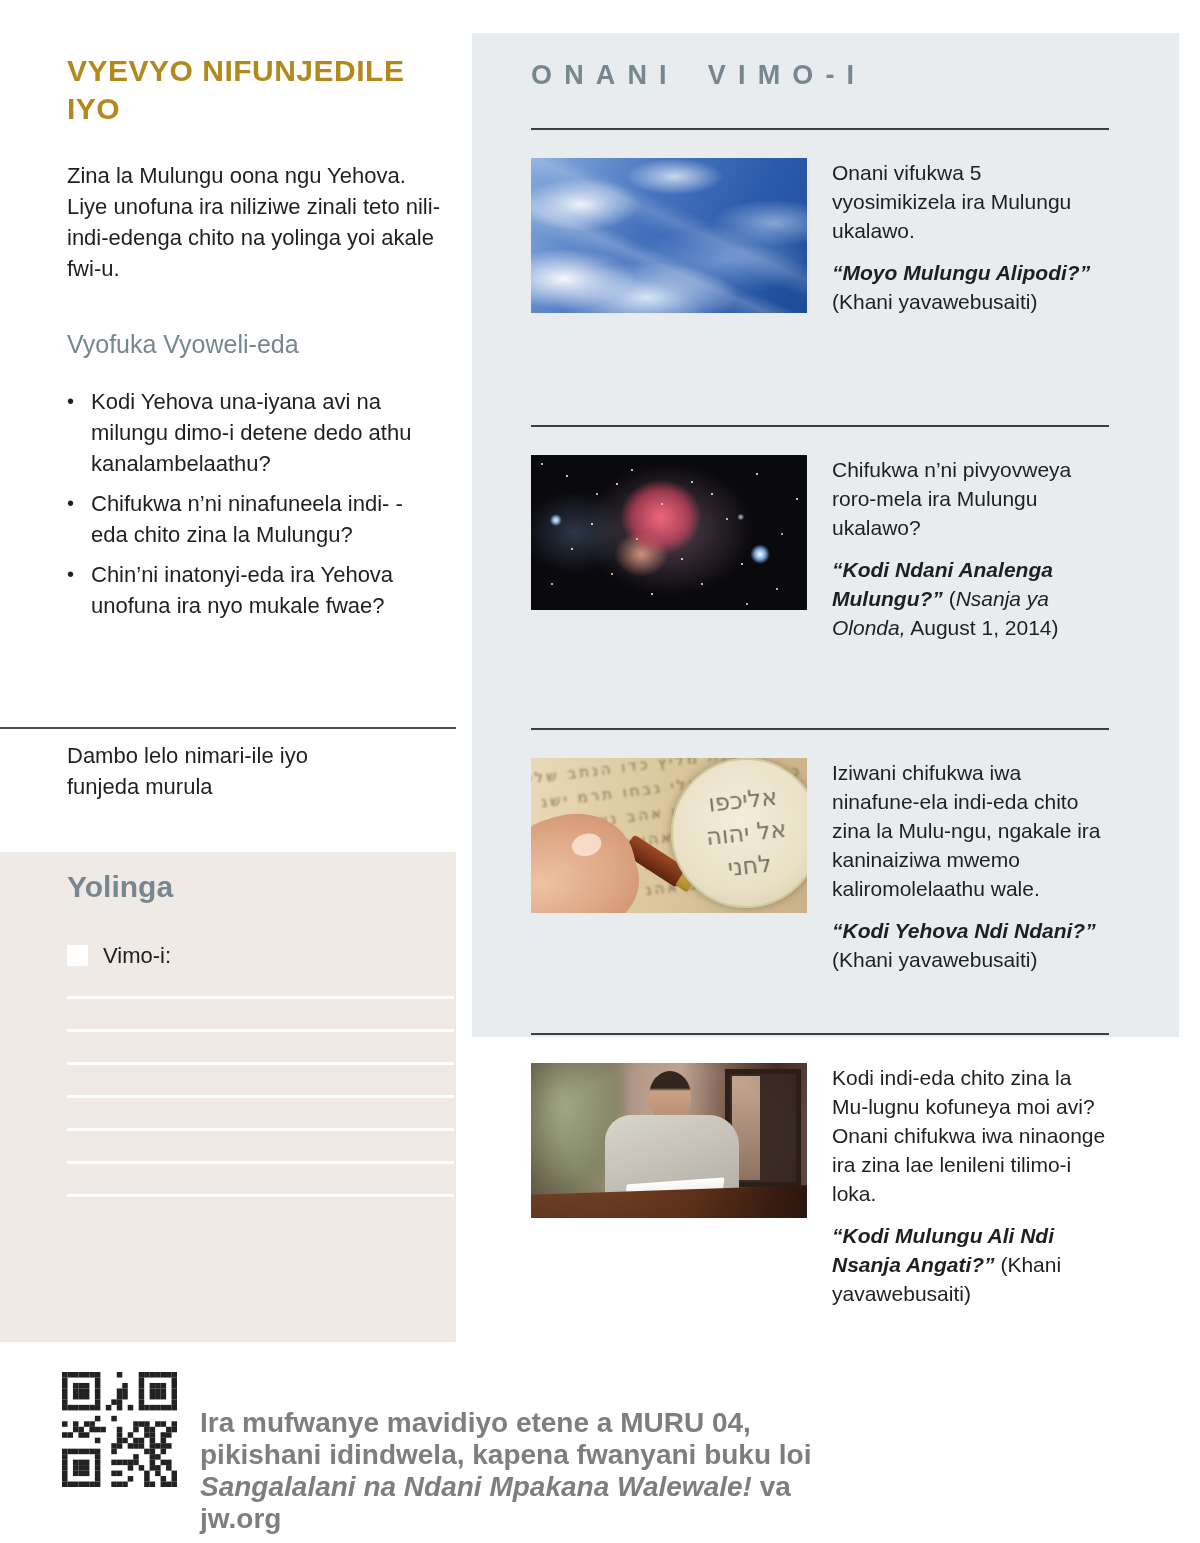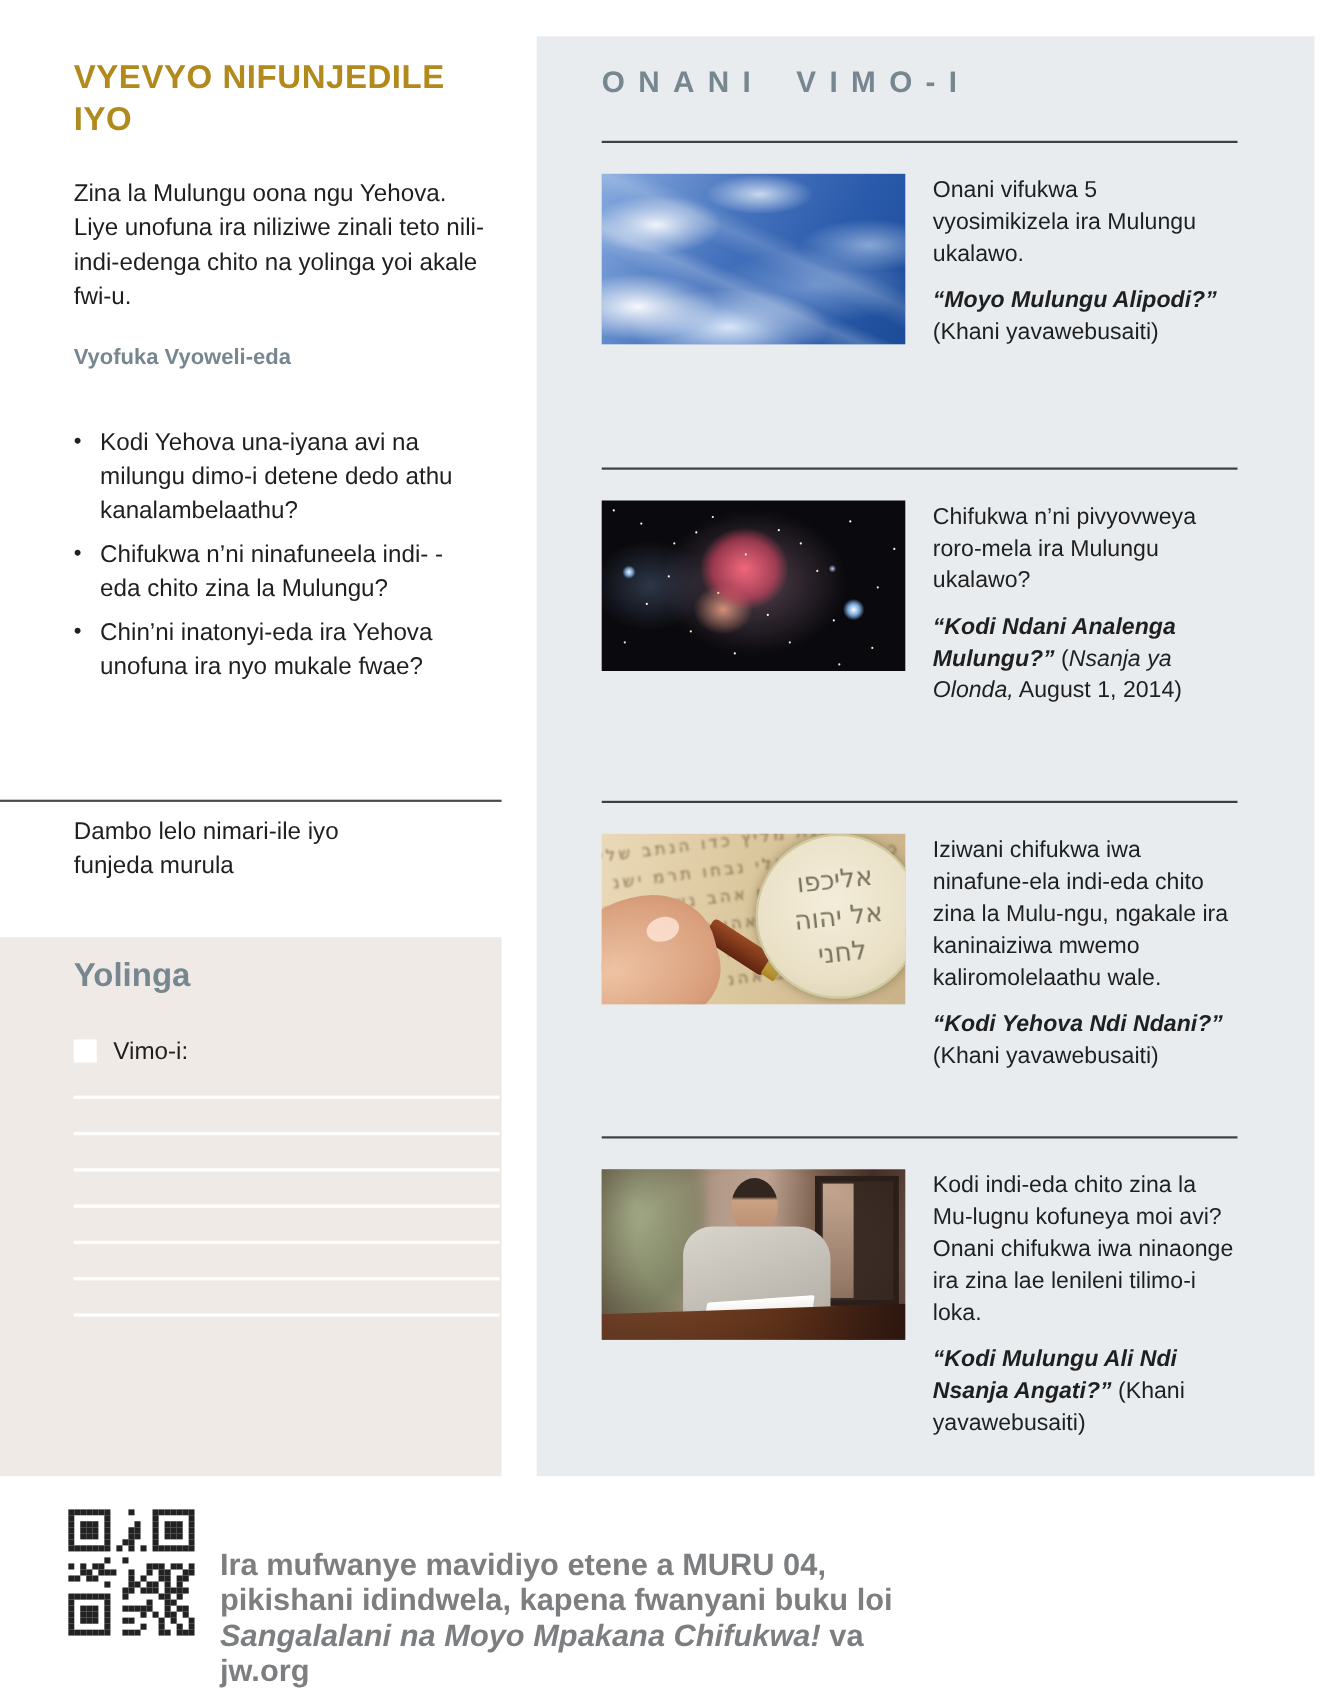--- a/index.html
+++ b/index.html
@@ -8,39 +8,39 @@
   }
   *{box-sizing:border-box;margin:0;padding:0}
   html,body{background:#fff}
   .page{position:relative;width:1200px;height:1543px;background:#fff;overflow:hidden;
         font-family:"Liberation Sans",sans-serif;color:var(--text)}
 
   
   .title{position:absolute;left:67px;top:52px;width:340px;font-size:30px;line-height:38px;
          font-weight:700;letter-spacing:.5px;color:var(--gold)}
   .intro{position:absolute;left:67px;top:160px;width:382px;font-size:22px;line-height:31px}
-  .qhead{position:absolute;left:67px;top:314px;font-size:20px;font-weight:700;color:var(--slate)}
+  .qhead{position:absolute;left:67px;top:330px;font-size:25px;font-weight:400;color:var(--slate)}
   .qlist{position:absolute;left:67px;top:386px;width:360px;list-style:none}
   .qlist li{display:flex;font-size:22px;line-height:31px;margin-bottom:9px}
   .qlist .bullet{flex:none;width:24px;font-size:20px}
   .qlist .qtext{width:332px}
   .divider{position:absolute;left:0;top:727px;width:456px;height:2px;background:#4a4a4a;border:0}
   .note{position:absolute;left:67px;top:740px;width:300px;font-size:22px;line-height:31px}
 
   .goals{position:absolute;left:0;top:852px;width:456px;height:490px;background:var(--beige);
          padding:18px 0 0 67px}
   .goals h2{font-size:30px;font-weight:700;color:var(--slate);margin-bottom:36px}
   .goal-item{display:flex;margin-bottom:25px;font-size:22px;line-height:31px}
   .checkbox{flex:none;width:21px;height:21px;background:#fff;margin:5px 15px 0 0}
   .goal-text{width:305px}
   .write-lines{margin-top:12px}
   .write-line{width:387px;height:3px;background:#fff;margin-bottom:30px}
 
   
-  .panel{position:absolute;left:488px;top:33px;width:707px;height:1309px;background:var(--panelbg)}
+  .panel{position:absolute;left:472px;top:33px;width:707px;height:1004px;background:var(--panelbg)}
   .panel-heading{position:absolute;left:59px;top:27px;font-size:27px;font-weight:700;
                  letter-spacing:.45em;word-spacing:.35em;color:var(--slate)}
   .vsection{position:absolute;left:59px;width:578px;border-top:2px solid var(--rule);padding-top:28px}
   .vs-1{top:95px}.vs-2{top:392px}.vs-3{top:695px}.vs-4{top:1000px}
   .vrow{display:flex}
   .thumb{flex:none;width:276px;height:155px;margin-right:25px;position:relative;overflow:hidden}
   .vtext{width:278px;font-size:21px;line-height:29px}
   .vtext .quote{margin-top:13px}
   .q{font-weight:700;font-style:italic}
   .q::after{content:" "}
@@ -425,15 +425,15 @@
         <rect x="60.24" y="109.52" width="5.53" height="5.53"></rect>
         <rect x="82.14" y="109.52" width="5.53" height="5.53"></rect>
         <rect x="87.62" y="109.52" width="5.53" height="5.53"></rect>
         <rect x="98.57" y="109.52" width="5.53" height="5.53"></rect>
         <rect x="104.05" y="109.52" width="5.53" height="5.53"></rect>
         <rect x="109.52" y="109.52" width="5.53" height="5.53"></rect>
       </svg></div>
   <p class="footer-text">
     <span>Ira mufwanye mavidiyo etene a MURU 04,</span><br>
     <span>pikishani idindwela, kapena fwanyani buku loi</span><br>
-    <span class="it">Sangalalani na Moyo Mpakana Chifukwa!</span><span> va jw.org</span>
+    <span class="it">Sangalalani na Ndani Mpakana Walewale!</span><span> va jw.org</span>
   </p>
 </div>
 
 </body></html>

